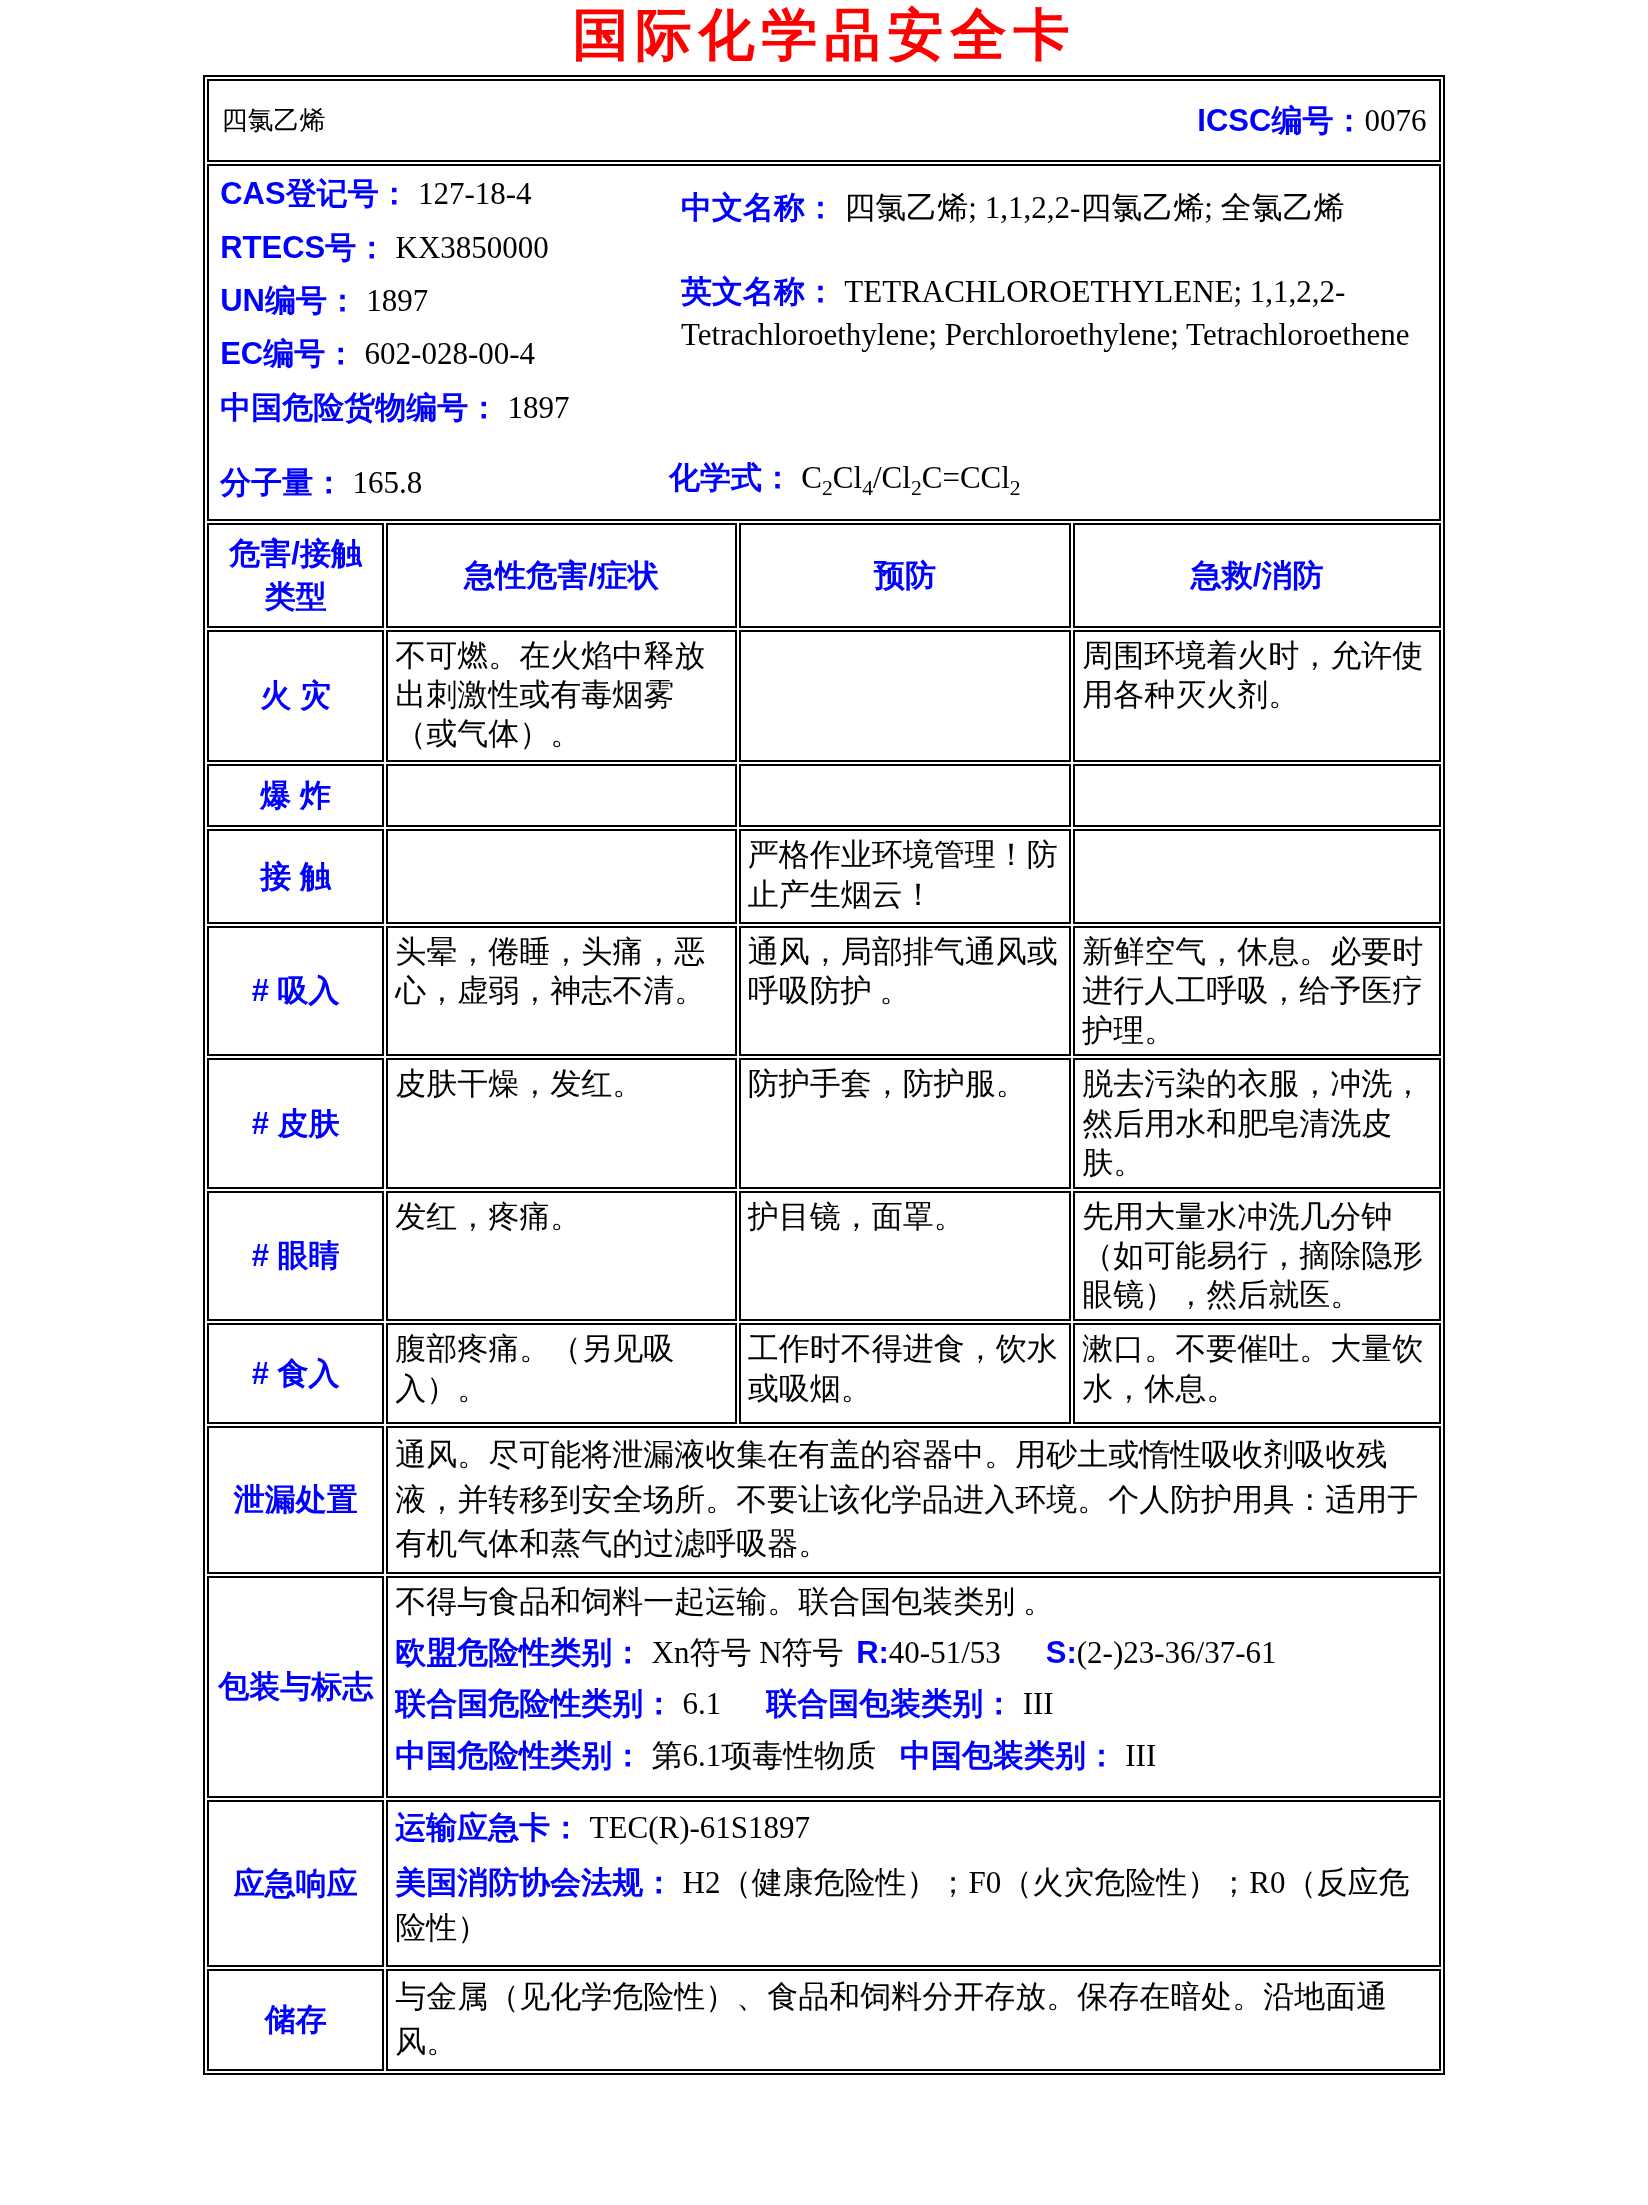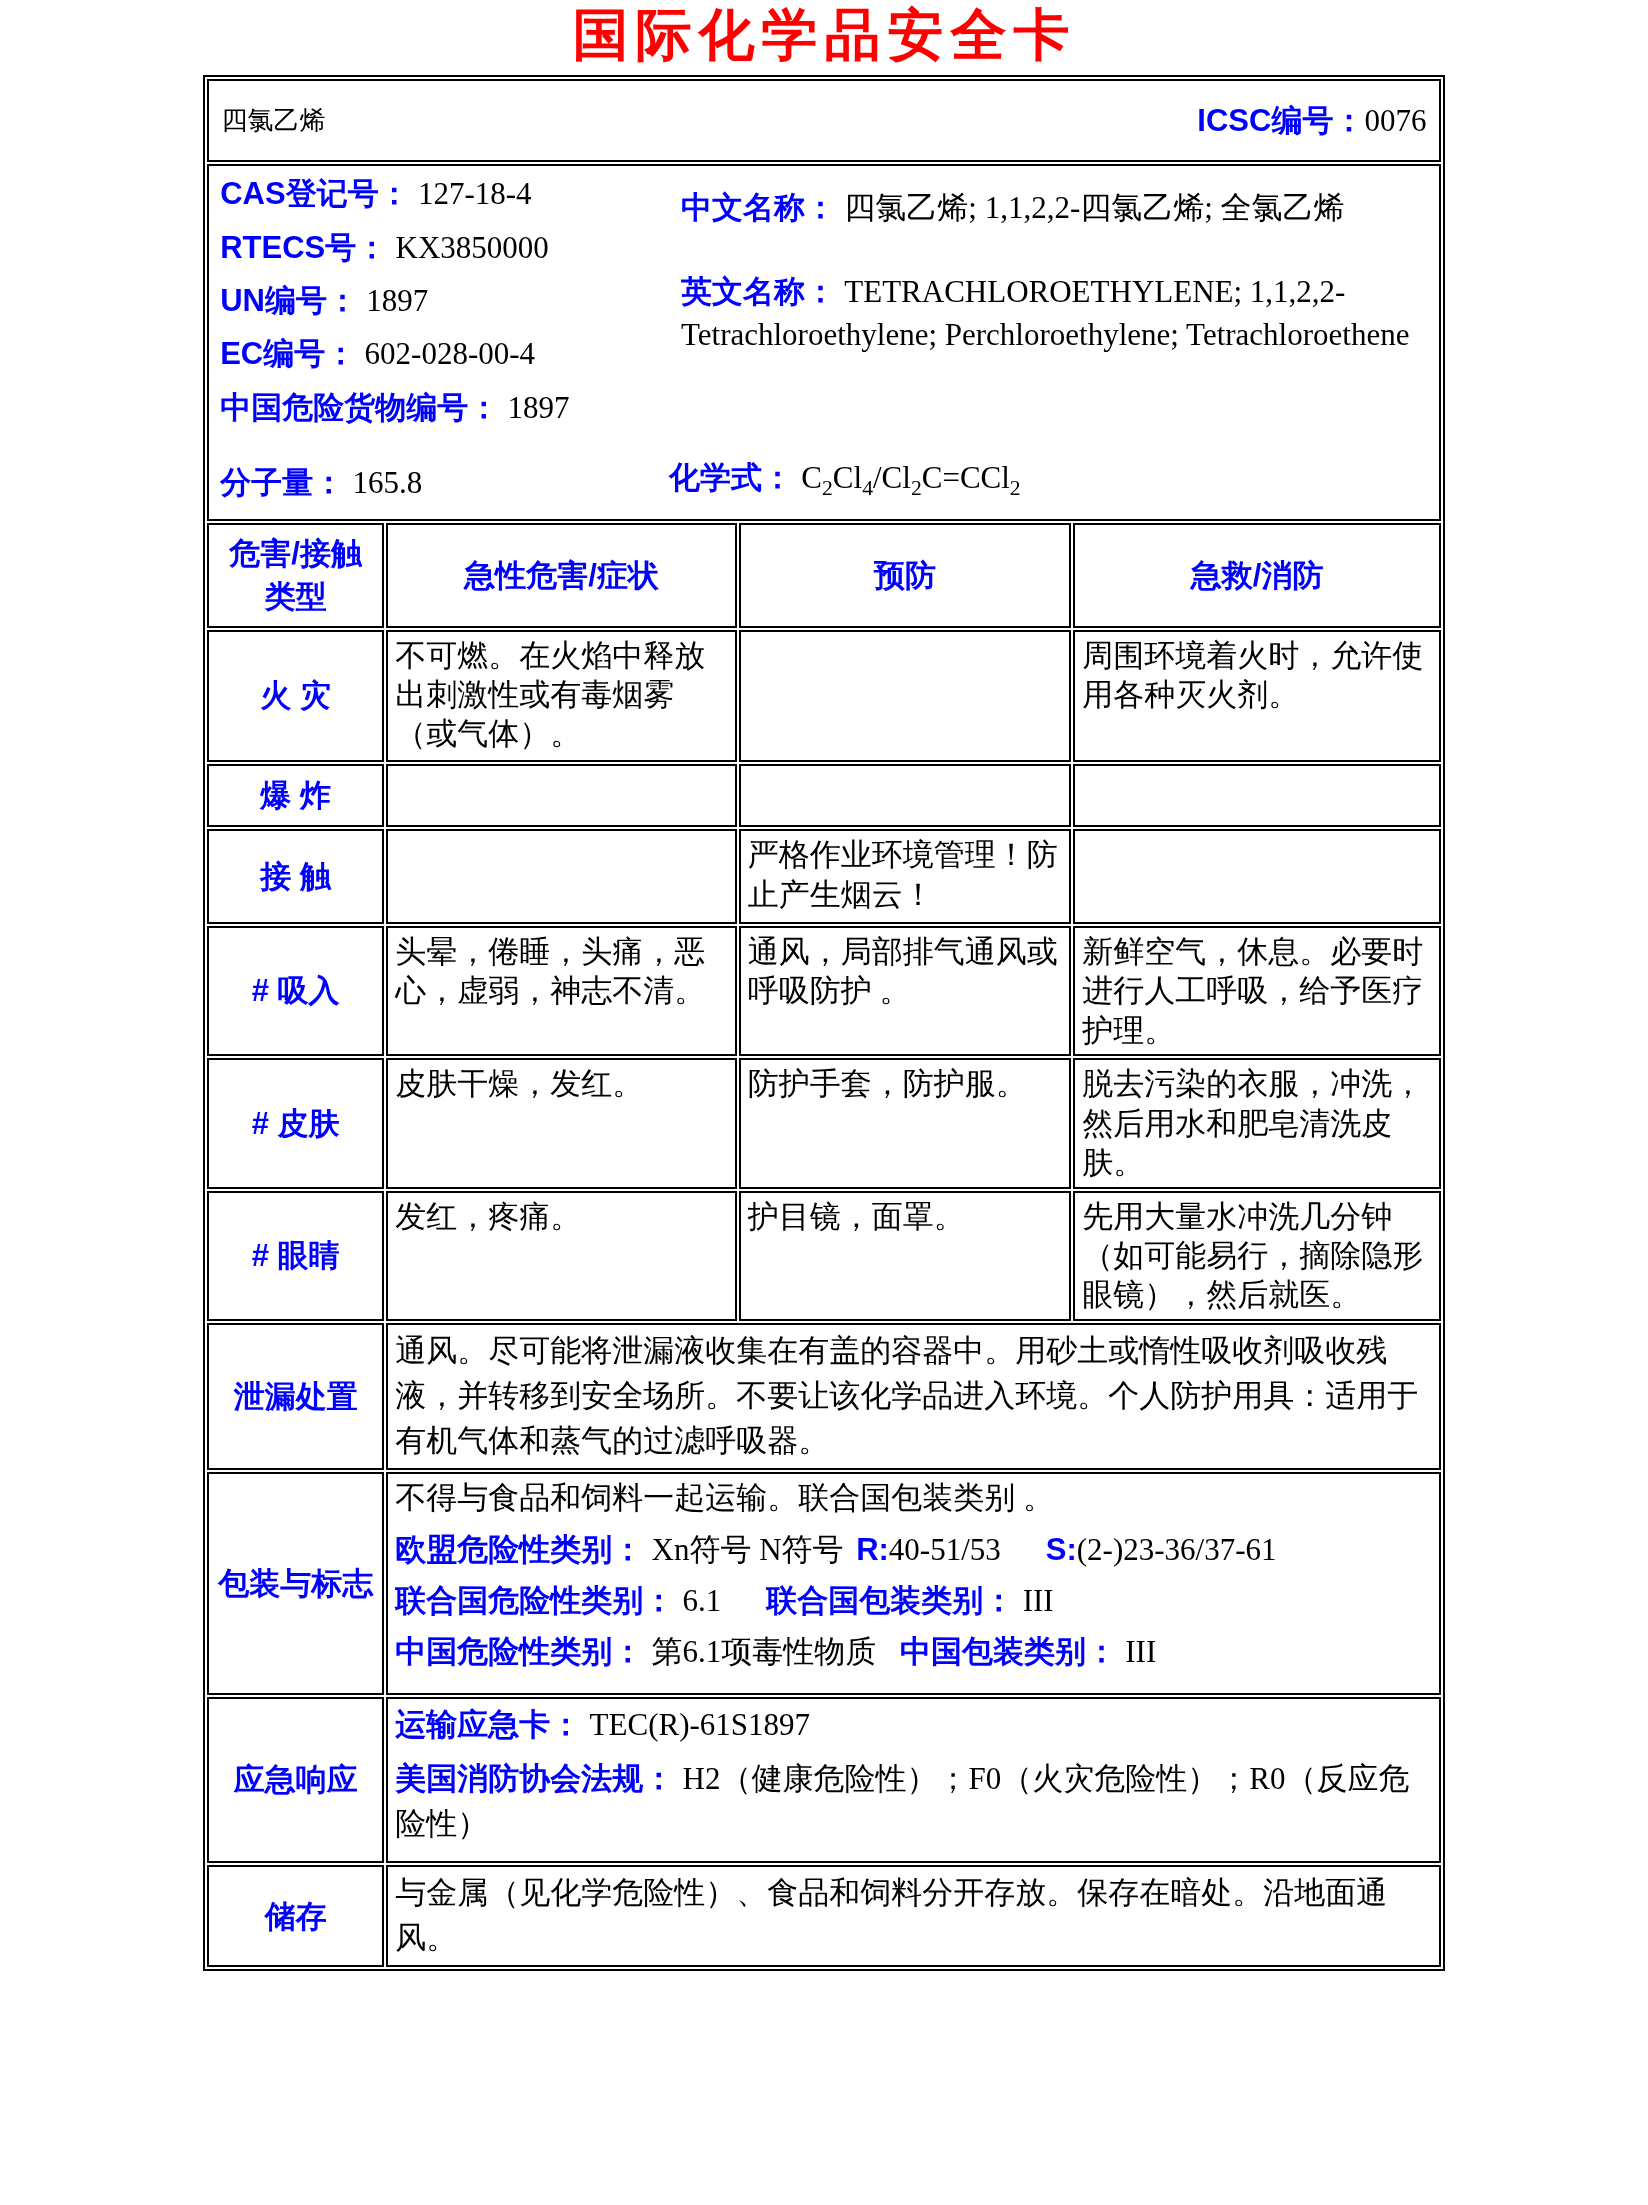--- a/index.html
+++ b/index.html
@@ -210,20 +210,26 @@
     <td class="cell">脱去污染的衣服，冲洗，然后用水和肥皂清洗皮肤。</td>
   </tr>
 
   <tr class="r-eye">
     <td class="cell type-cell"># 眼睛</td>
     <td class="cell">发红，疼痛。</td>
     <td class="cell">护目镜，面罩。</td>
     <td class="cell">先用大量水冲洗几分钟（如可能易行，摘除隐形眼镜），然后就医。</td>
   </tr>
 
+  <tr class="r-ing">
+    <td class="cell type-cell"># 食入</td>
+    <td class="cell">腹部疼痛。（另见吸入）。</td>
+    <td class="cell">工作时不得进食，饮水或吸烟。</td>
+    <td class="cell">漱口。不要催吐。大量饮水，休息。</td>
+  </tr>
 
   <tr class="r-spill">
     <td class="cell type-cell">泄漏处置</td>
     <td class="cell wide-cell" colspan="3">通风。尽可能将泄漏液收集在有盖的容器中。用砂土或惰性吸收剂吸收残液，并转移到安全场所。不要让该化学品进入环境。个人防护用具：适用于有机气体和蒸气的过滤呼吸器。</td>
   </tr>
 
   <tr class="r-pack">
     <td class="cell type-cell">包装与标志</td>
     <td class="cell wide-cell" colspan="3">
       <p class="pack-line">不得与食品和饲料一起运输。联合国包装类别 。</p>

